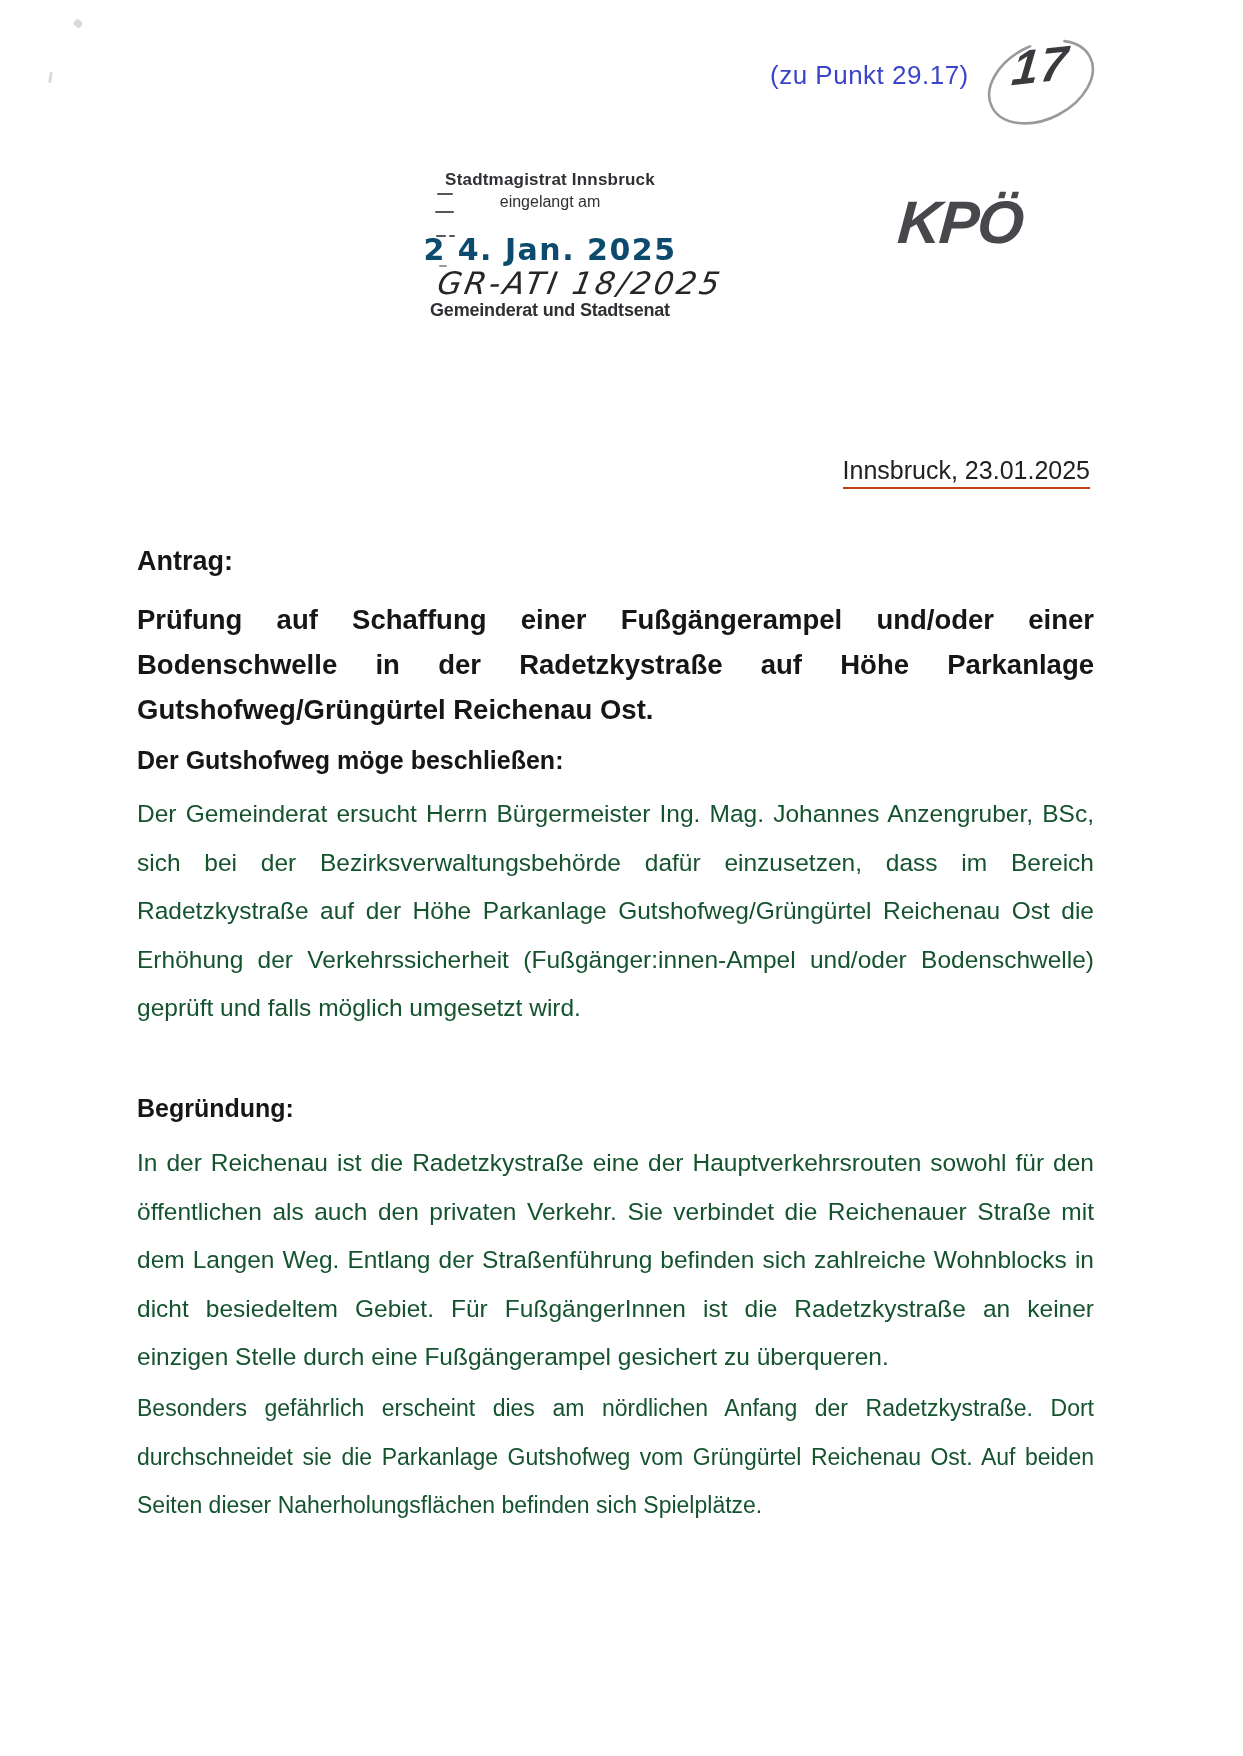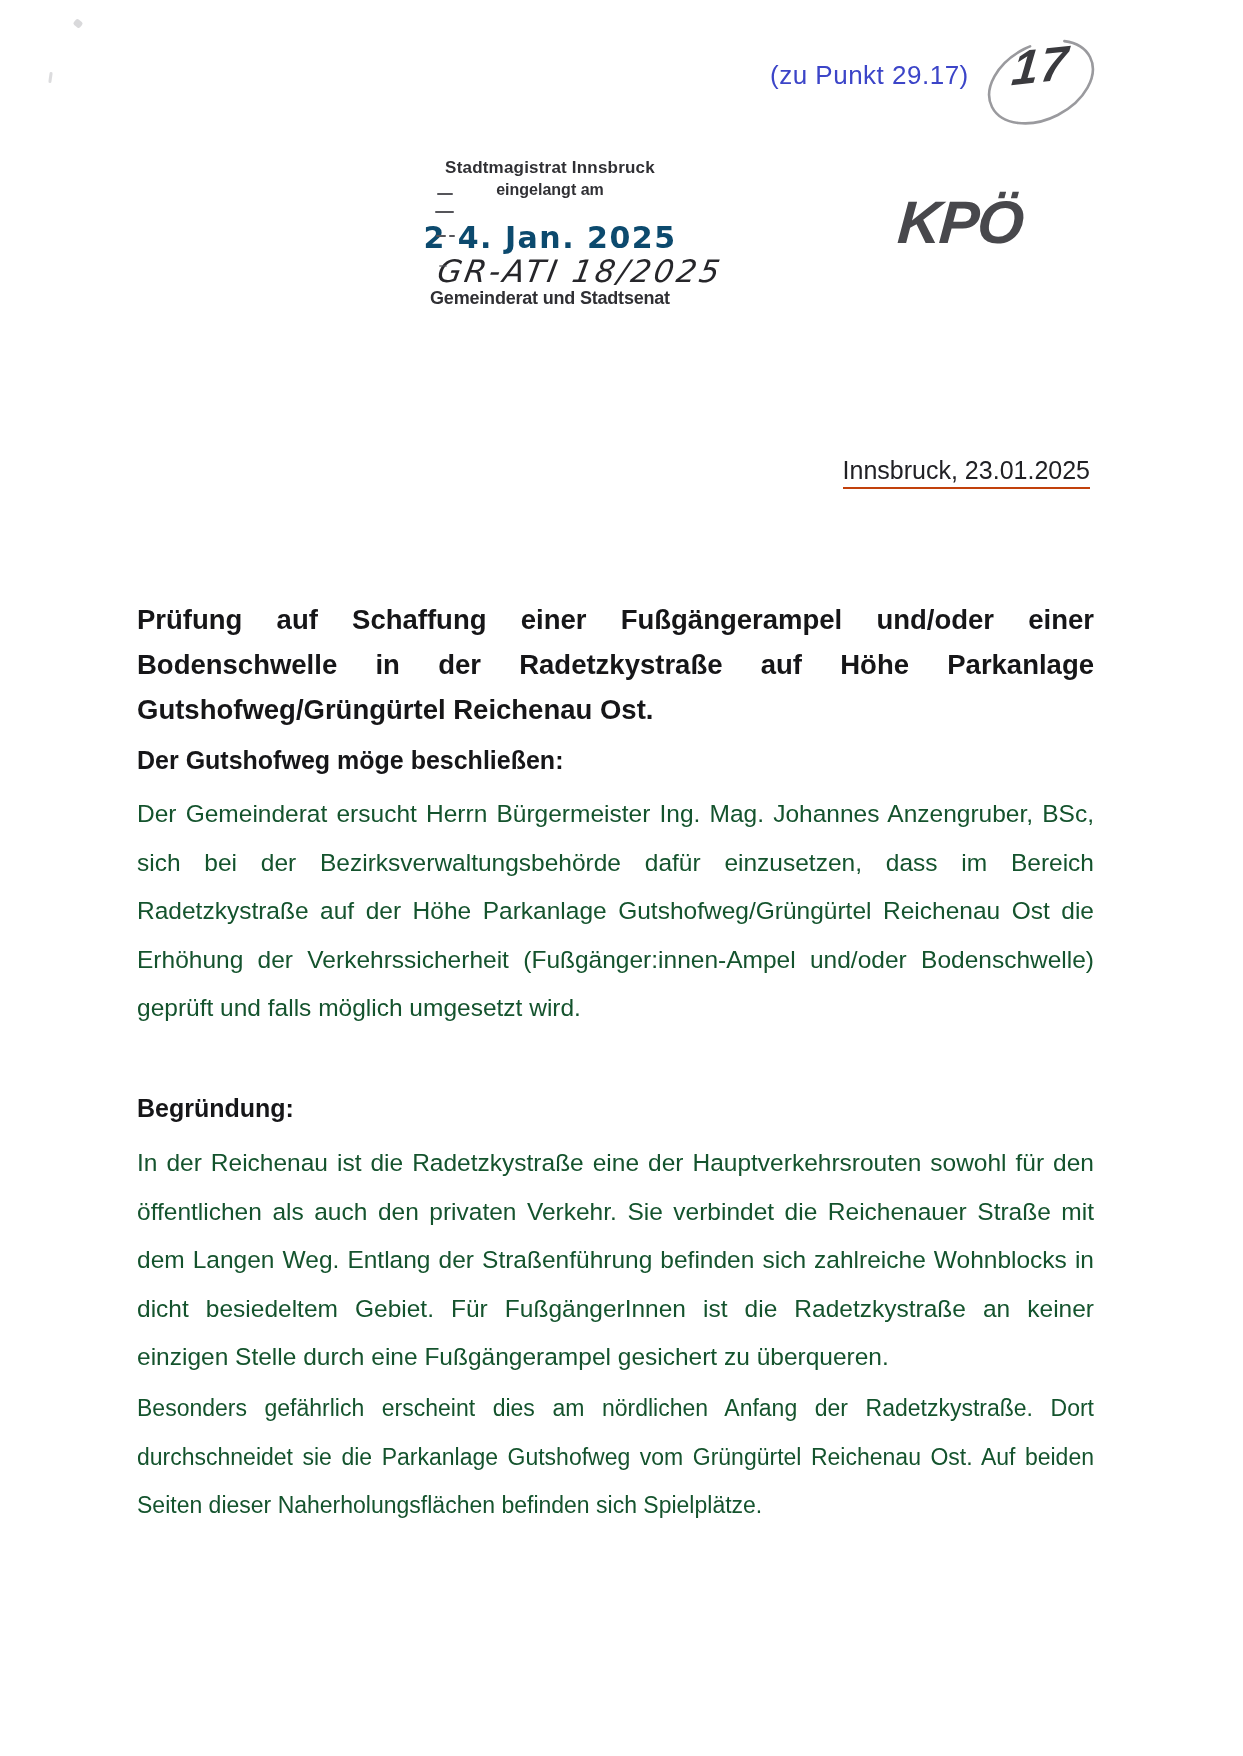--- a/index.html
+++ b/index.html
@@ -34,25 +34,25 @@
   .circled .num {
     position: absolute; left: 34px; top: 12px;
     font-size: 48px; font-style: italic; font-weight: 600;
     color: #3a3a3e;
     transform: rotate(-6deg) skewX(-12deg);
     letter-spacing: 2px;
   }
 
   
   .stamp {
-    position: absolute; left: 420px; top: 158px; width: 260px;
+    position: absolute; left: 420px; top: 170px; width: 260px;
     text-align: center; color: #303034;
   }
   .stamp .s-line1 { font-size: 17px; font-weight: 700; letter-spacing: 0.2px; }
-  .stamp .s-line2 { font-size: 16px; font-weight: 700; margin-top: 3px; }
+  .stamp .s-line2 { font-size: 16px; font-weight: 400; margin-top: 3px; }
   .stamp .s-date  { margin-top: 21px; font-size: 30px; font-weight: 700; letter-spacing: 1.5px; color: #0c4a6e; font-family: "DejaVu Sans", sans-serif; }
   .stamp .s-hand  {
     margin-top: -2px; margin-left: 18px;
     font-size: 31px; font-style: italic; font-weight: 500;
     letter-spacing: 3px; color: #26262a;
     transform: skewX(-10deg);
     font-family: "DejaVu Sans", sans-serif;
     white-space: nowrap;
   }
   .stamp .s-line3 { font-size: 18px; font-weight: 700; margin-top: -1px; letter-spacing: -0.2px; }
@@ -134,20 +134,21 @@
       <i class="d4"></i>
       <i class="d5"></i>
   </div>
 
   <div class="logo">KPÖ</div>
 
   <div class="city-date">
     <span>Innsbruck, 23.01.2025</span>
   </div>
 
+  <div class="doc h-bold antrag-heading" style="position:absolute;">Antrag:</div>
 
   <div class="doc antrag-title" style="position:absolute;">Prüfung auf Schaffung einer Fußgängerampel und/oder einer Bodenschwelle in der Radetzkystraße auf Höhe Parkanlage Gutshofweg/Grüngürtel Reichenau Ost.</div>
 
   <div class="doc h-bold resolution-heading" style="position:absolute;">Der Gutshofweg möge beschließen:</div>
 
   <div class="doc resolution-body" style="position:absolute;">Der Gemeinderat ersucht Herrn Bürgermeister Ing. Mag. Johannes Anzengruber, BSc, sich bei der Bezirksverwaltungsbehörde dafür einzusetzen, dass im Bereich Radetzkystraße auf der Höhe Parkanlage Gutshofweg/Grüngürtel Reichenau Ost die Erhöhung der Verkehrssicherheit (Fußgänger:innen-Ampel und/oder Bodenschwelle) geprüft und falls möglich umgesetzt wird.</div>
 
   <div class="doc h-bold begr-heading" style="position:absolute;">Begründung:</div>
 
   <div class="doc begr-p1" style="position:absolute;">In der Reichenau ist die Radetzkystraße eine der Hauptverkehrsrouten sowohl für den öffentlichen als auch den privaten Verkehr. Sie verbindet die Reichenauer Straße mit dem Langen Weg. Entlang der Straßenführung befinden sich zahlreiche Wohnblocks in dicht besiedeltem Gebiet. Für FußgängerInnen ist die Radetzkystraße an keiner einzigen Stelle durch eine Fußgängerampel gesichert zu überqueren.</div>

